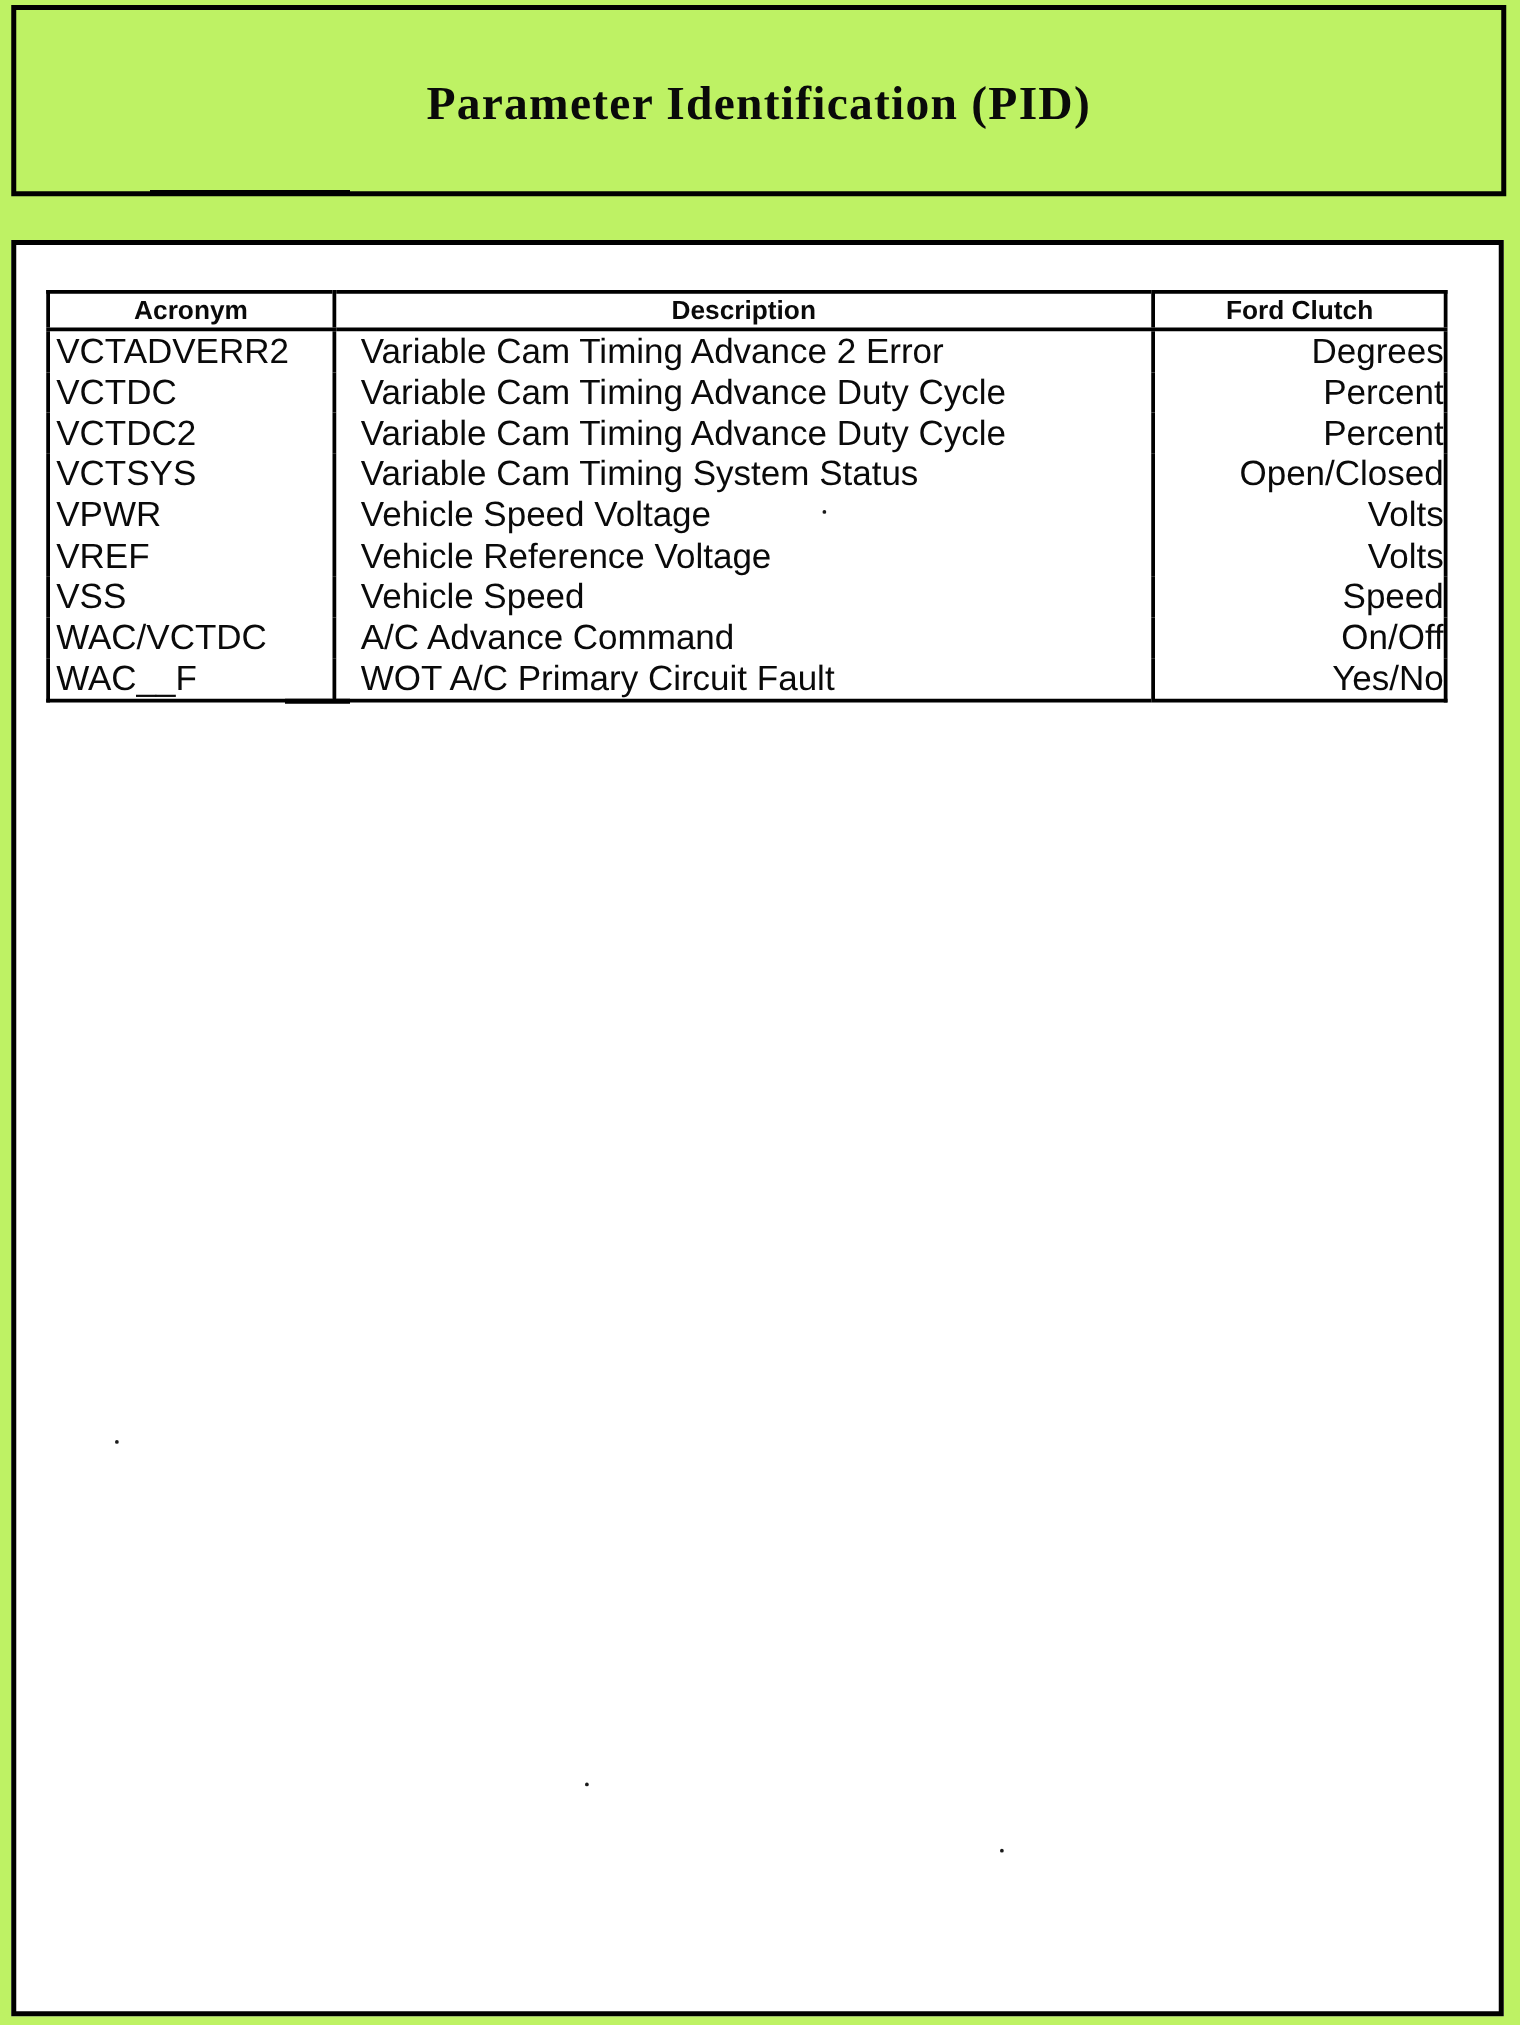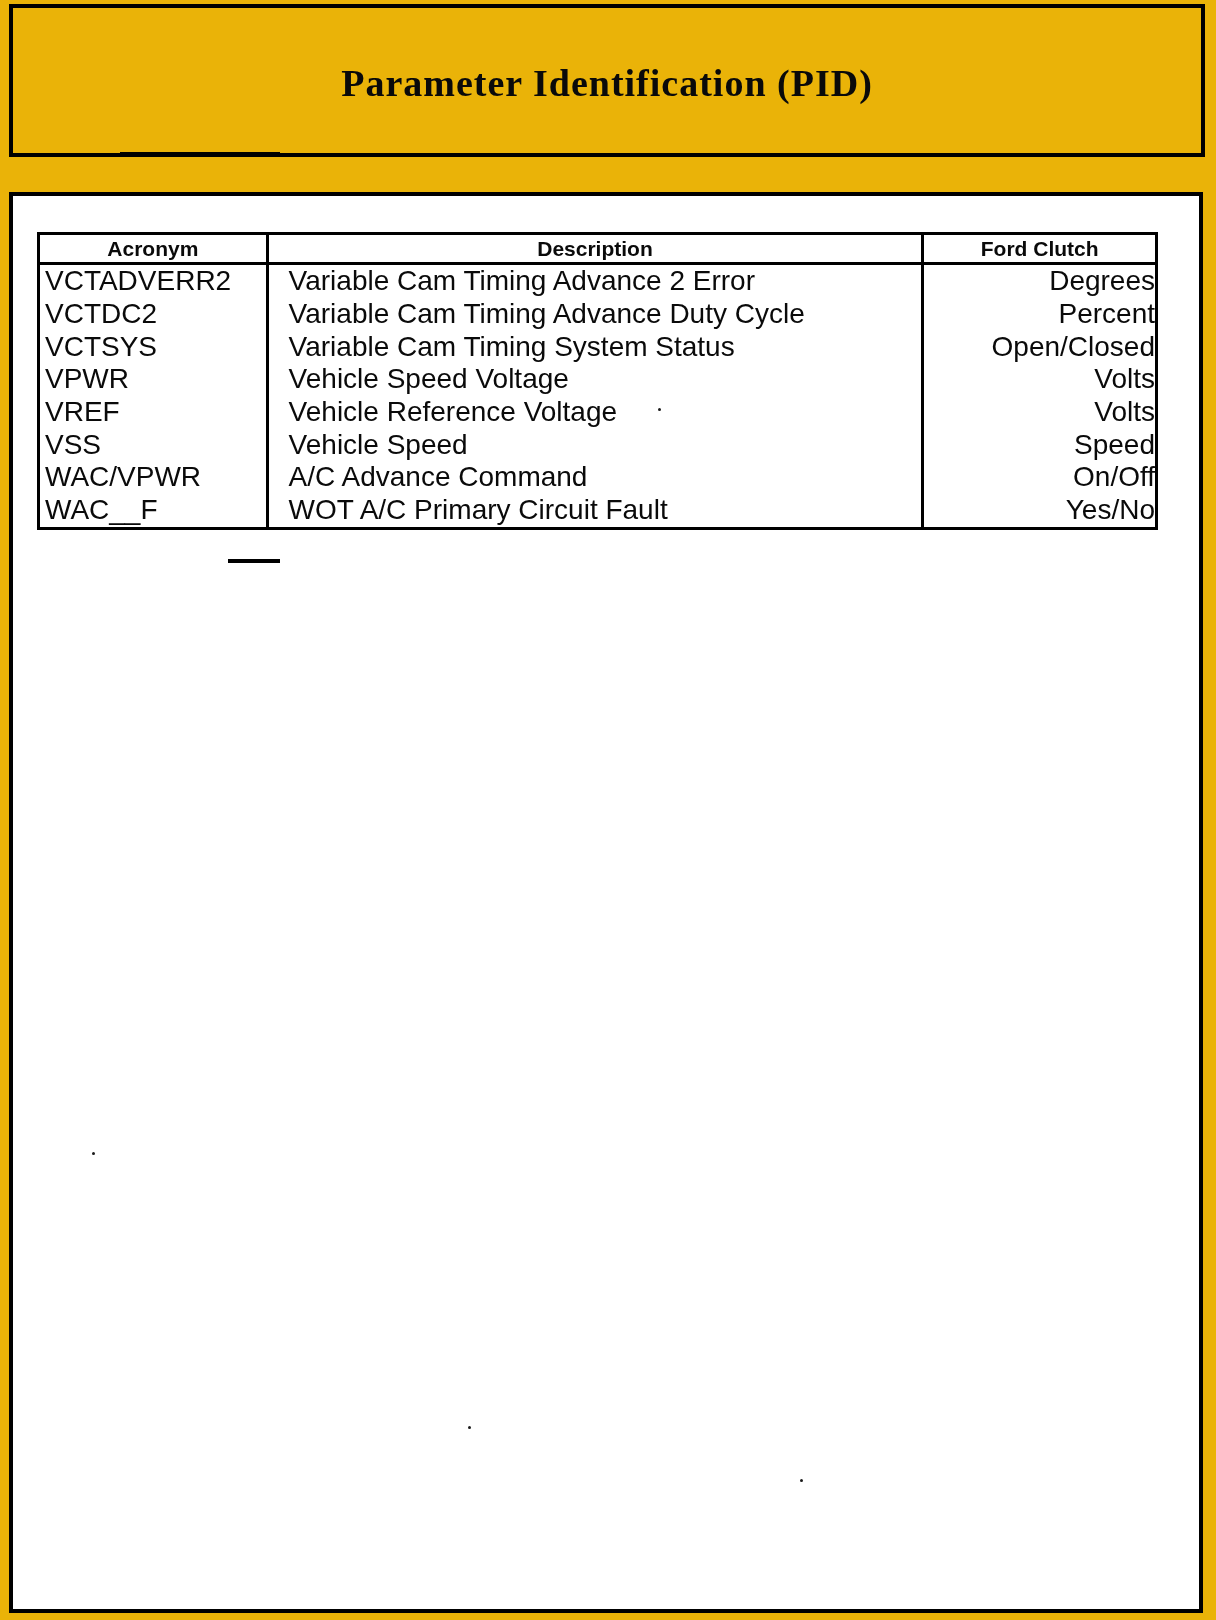--- a/index.html
+++ b/index.html
@@ -4,21 +4,21 @@
 <style>
   html, body {
     margin: 0;
     padding: 0;
     background: #ffffff;
   }
   .page {
     position: relative;
     width: 1216px;
     height: 1620px;
-    background: #eab308;
+    background: #bef264;
     font-family: "Liberation Sans", sans-serif;
     color: #0a0a0a;
     overflow: hidden;
   }
   .title-box {
     position: absolute;
     left: 9px;
     top: 4px;
     width: 1188px;
     height: 145px;
@@ -112,20 +112,25 @@
         <th>Ford Clutch</th>
       </tr>
     </thead>
     <tbody>
         <tr>
           <td>VCTADVERR2</td>
           <td>Variable Cam Timing Advance 2 Error</td>
           <td>Degrees</td>
         </tr>
         <tr>
+          <td>VCTDC</td>
+          <td>Variable Cam Timing Advance Duty Cycle</td>
+          <td>Percent</td>
+        </tr>
+        <tr>
           <td>VCTDC2</td>
           <td>Variable Cam Timing Advance Duty Cycle</td>
           <td>Percent</td>
         </tr>
         <tr>
           <td>VCTSYS</td>
           <td>Variable Cam Timing System Status</td>
           <td>Open/Closed</td>
         </tr>
         <tr>
@@ -137,21 +142,21 @@
           <td>VREF</td>
           <td>Vehicle Reference Voltage</td>
           <td>Volts</td>
         </tr>
         <tr>
           <td>VSS</td>
           <td>Vehicle Speed</td>
           <td>Speed</td>
         </tr>
         <tr>
-          <td>WAC/VPWR</td>
+          <td>WAC/VCTDC</td>
           <td>A/C Advance Command</td>
           <td>On/Off</td>
         </tr>
         <tr>
           <td>WAC__F</td>
           <td>WOT A/C Primary Circuit Fault</td>
           <td>Yes/No</td>
         </tr>
       </tbody>
   </table>

